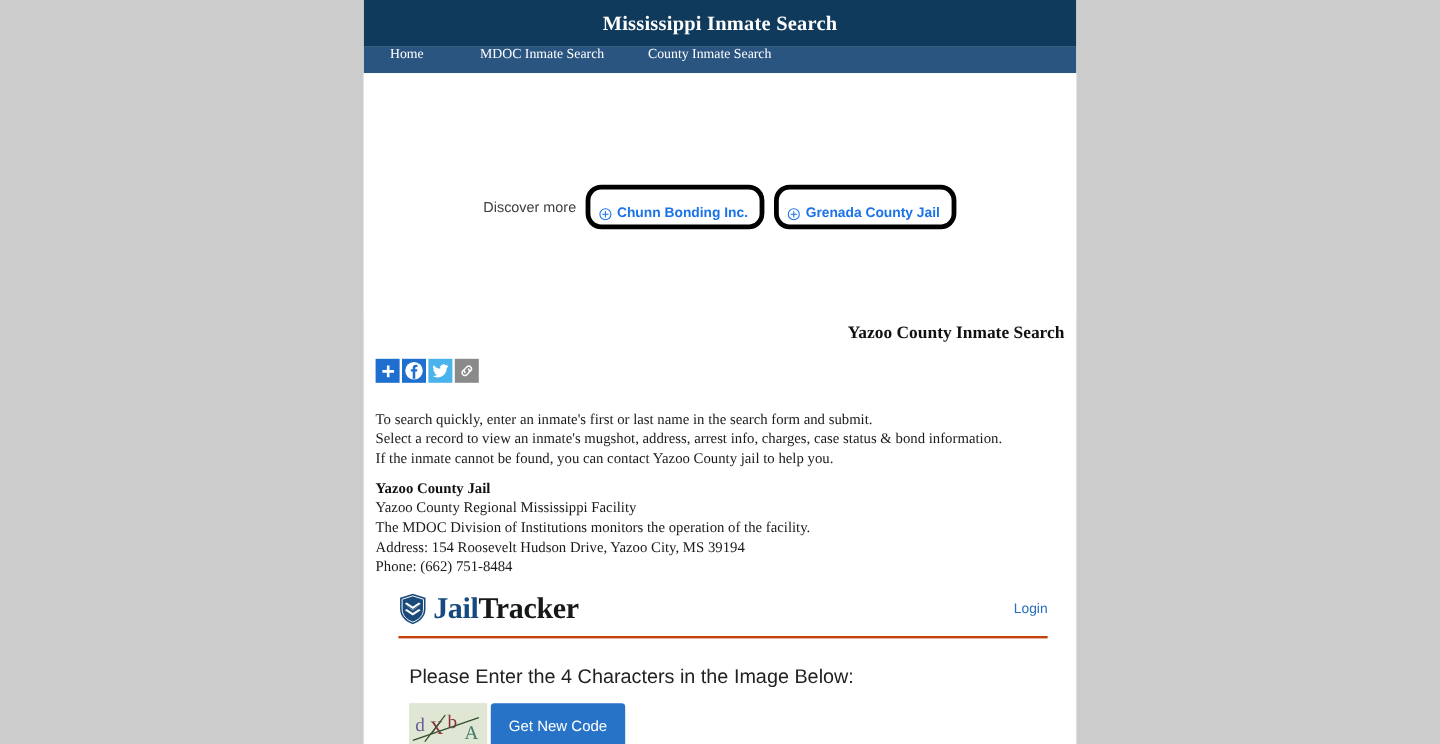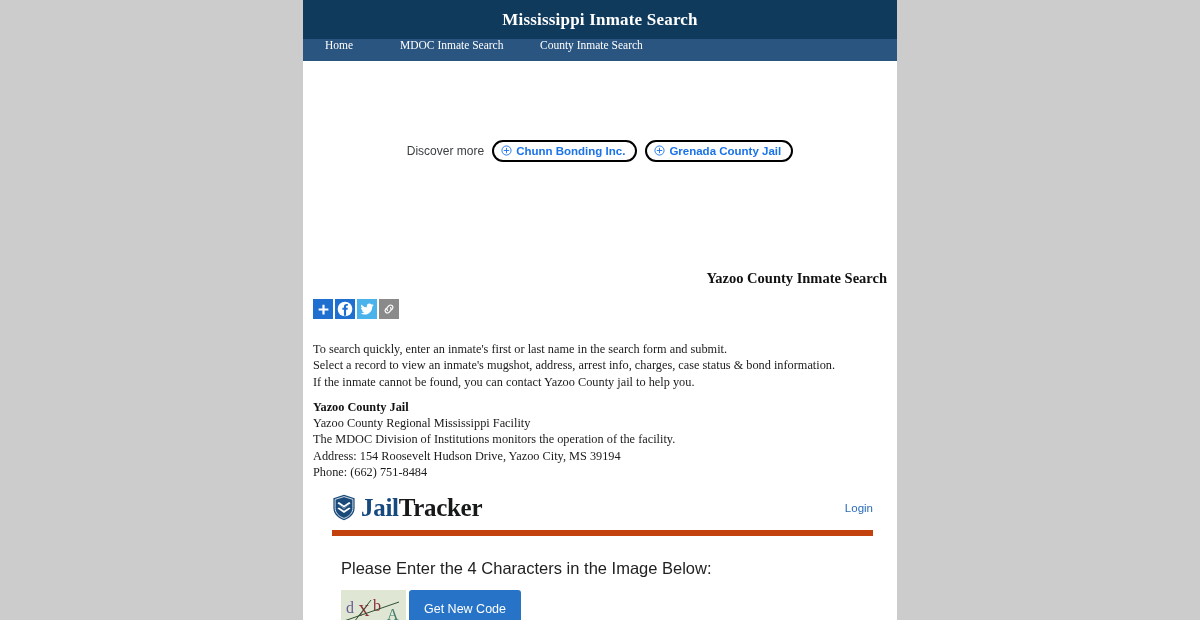--- a/index.html
+++ b/index.html
@@ -67,37 +67,38 @@
   
   .ad-strip {
     height: 200px;
     position: relative;
     background: #ffffff;
   }
   .discover-row {
     position: absolute;
     left: 0;
     right: 0;
-    top: 79px;
+    top: 93px;
     display: flex;
     align-items: center;
     justify-content: center;
     gap: 8px;
   }
   .discover-label {
     font-family: "Liberation Sans", sans-serif;
     font-size: 12px;
     color: #3c4043;
   }
   .chip {
     display: inline-flex;
+    align-items: center;
     gap: 4px;
-    border: 2px solid #000000;
+    border: 4px solid #000000;
     border-radius: 13px;
-    padding: 3px 10px 3px 7px;
+    padding: 14px 10px 3px 7px;
     background: #ffffff;
     font-family: "Liberation Sans", sans-serif;
     font-size: 11.5px;
     color: #1a73e8;
     font-weight: bold;
     cursor: pointer;
     white-space: nowrap;
   }
   .chip-icon {
     width: 11px;
@@ -163,21 +164,21 @@
   
   .jt-panel {
     margin-top: 14px;
     padding: 0 24px 0 29px;
   }
   .jt-header {
     display: flex;
     align-items: center;
     justify-content: space-between;
     padding-bottom: 9px;
-    border-bottom: 6px solid #c2410c;
+    border-bottom: 2px solid #c2410c;
   }
   .jt-logo {
     display: flex;
     align-items: center;
     gap: 5px;
   }
   .jt-shield {
     width: 24px;
     height: 27px;
     display: block;

